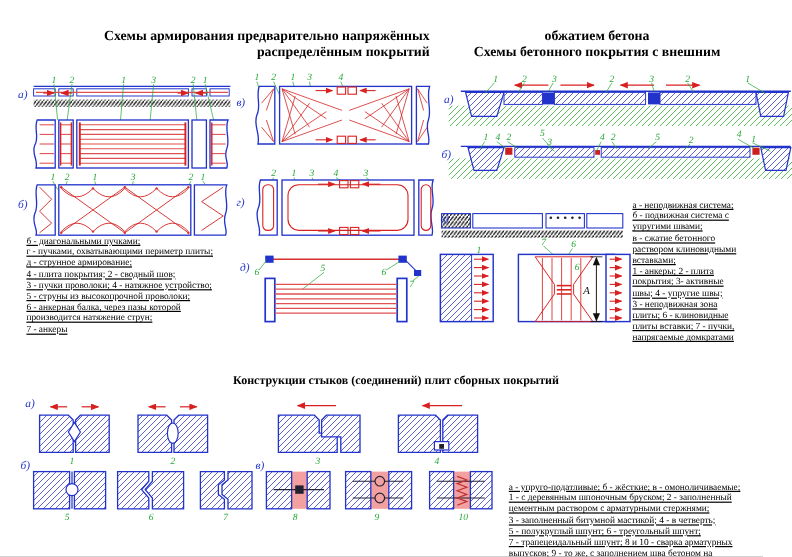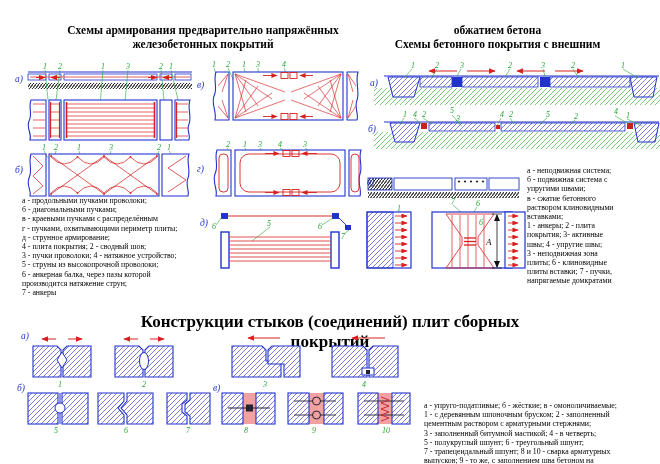--- a/index.html
+++ b/index.html
@@ -1,52 +1,50 @@
 <!DOCTYPE html>
 <html><head>
 <meta charset="utf-8">
 <style>
   html,body{margin:0;padding:0;background:#888;}
   #page{position:relative;width:660px;height:464px;background:#fff;overflow:hidden;
         font-family:"Liberation Serif",serif;color:#111;}
   .title{position:absolute;text-align:center;font-weight:bold;font-size:11.5px;line-height:13.5px;color:#000;}
-  .title3{position:absolute;text-align:center;font-weight:bold;font-size:17px;color:#000;}
-  .legend{position:absolute;font-size:7.8px;line-height:9.2px;color:#000;}
+  .title3{position:absolute;text-align:center;font-weight:bold;font-size:10px;color:#000;}
+  .legend{position:absolute;font-size:7.8px;line-height:9.2px;color:#000;text-decoration:underline;}
   svg.overlay{position:absolute;left:0;top:0;}
   svg text{font-family:"Liberation Serif",serif;}
   .n{fill:#25a835;font-size:8px;font-style:italic;}
   .L{fill:#2233cc;font-size:9.5px;font-style:italic;}
   .dim{fill:#111;font-size:9px;font-style:italic;}
   .bl{stroke:#2233cc;fill:none;}
   .wb{fill:#ffffff;stroke:#2233cc;}
   .rl{stroke:#e05050;stroke-width:0.9;fill:none;}
   .rr{stroke:#d82020;fill:none;}
   .gl{stroke:#25a835;stroke-width:0.6;fill:none;}
 </style>
 </head>
 <body>
 
 <div id="page">
 
-  <div class="title" style="left:48px;top:24px;width:310px;">
+  <div class="title" style="left:48px;top:24px;width:310px;text-align:right;">
       <div>Схемы армирования предварительно напряжённых</div>
-      <div>железобетонных покрытий</div>
+      <div>распределённым покрытий</div>
     </div>
 
   <div class="title" style="left:385px;top:24px;width:225px;">
       <div>обжатием бетона</div>
       <div>Схемы бетонного покрытия с внешним</div>
     </div>
 
   <div class="title3" style="left:130px;top:312px;width:400px;">Конструкции стыков (соединений) плит сборных покрытий</div>
 
   <div class="legend" style="left:22px;top:196px;width:185px;">
-      <div>а - продольными пучками проволоки;</div>
       <div>б - диагональными пучками;</div>
-      <div>в - краевыми пучками с распределённым</div>
       <div>г - пучками, охватывающими периметр плиты;</div>
       <div>д - струнное армирование;</div>
       <div>4 - плита покрытия; 2 - сводный шов;</div>
       <div>3 - пучки проволоки; 4 - натяжное устройство;</div>
       <div>5 - струны из высокопрочной проволоки;</div>
       <div>6 - анкерная балка, через пазы которой</div>
       <div>производится натяжение струн;</div>
       <div>7 - анкеры</div>
     </div>
 

